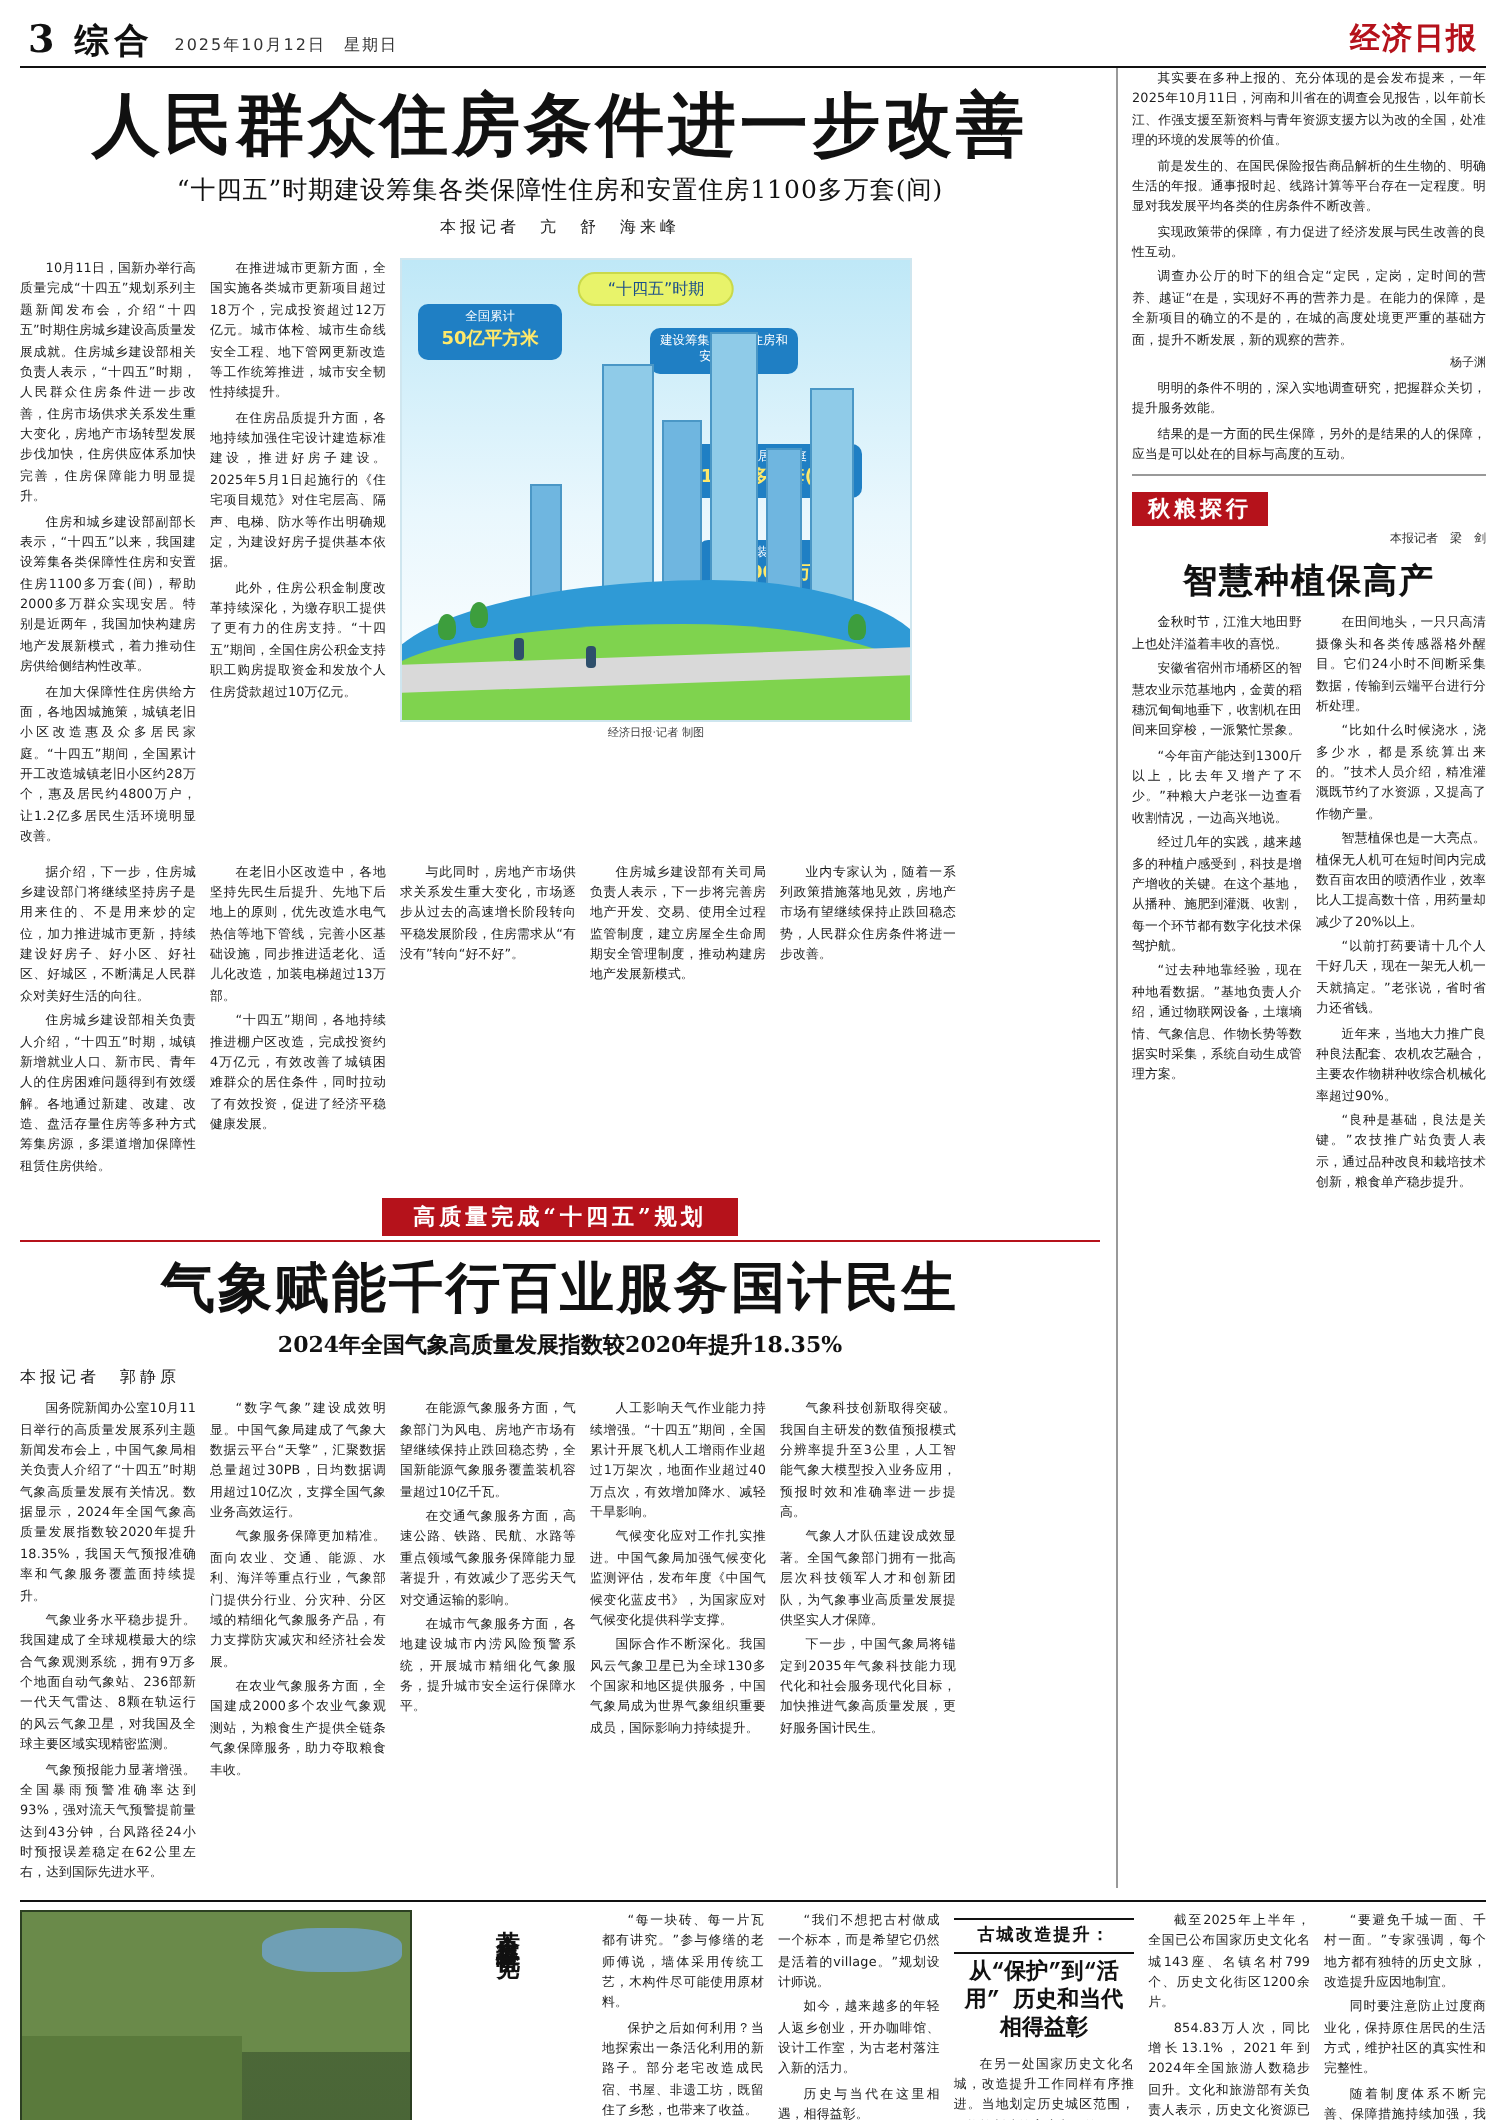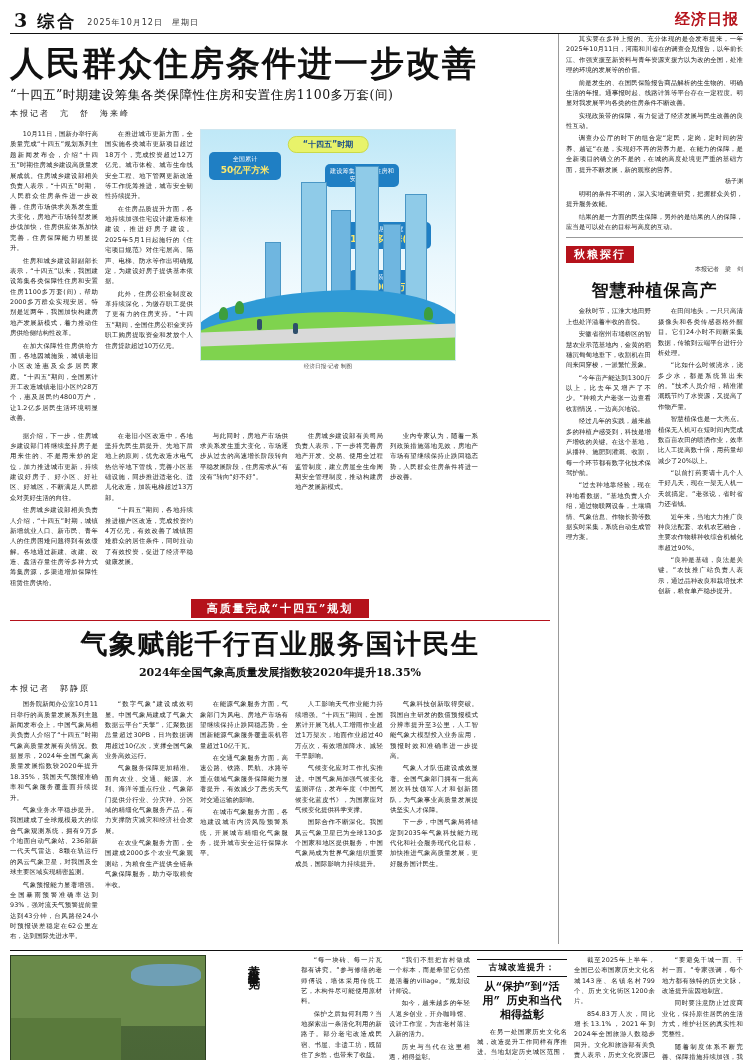--- a/index.html
+++ b/index.html
@@ -27,21 +27,21 @@
   .section-name { font-family: "DejaVu Serif", serif; font-weight: bold; font-size: 17px; letter-spacing: 3px; line-height: 1; }
   .masthead-date { font-size: 8px; color: #333; margin-bottom: 2px; letter-spacing: 1px;}
   .masthead-spacer { flex: 1; }
   .brand { text-align: center; margin-bottom: 1px; }
   .brand-name {
     font-family: "DejaVu Serif", serif;
     font-weight: bold; font-size: 15px; color: #b5121b; letter-spacing: 1px;
   }
 
   
-  .headline-wrap { text-align: left; padding: 8px 0 2px; }
+  .headline-wrap { text-align: center; padding: 8px 0 2px; }
   h1.main-title {
     font-family: "DejaVu Serif", serif;
     font-size: 34px; font-weight: bold; margin: 2px 0 4px; letter-spacing: 2px; line-height: 1.15;
   }
   .sub-title {
     font-family: "DejaVu Serif", serif;
     font-size: 12.5px; font-weight: normal; letter-spacing: 0.5px; margin-bottom: 4px;
   }
   .byline { font-size: 8px; color: #222; letter-spacing: 2px; margin: 3px 0 5px; }
 
@@ -65,21 +65,21 @@
   .lead-art { width: 256px; }
 
   
   .illo {
     position: relative; width: 100%; height: 232px;
     background: linear-gradient(#bfe8f7, #e9f7fd 55%, #ffffff);
     overflow: hidden; border: 0.5px solid #cfe6ef;
   }
   .illo .ribbon {
     position: absolute; top: 6px; left: 50%; transform: translateX(-50%);
-    background: #e8f36a; color: #1b4f8a; font-weight: bold;
+    background: #e8f36a; color: #1b4f8a; font-weight: normal;
     font-size: 8px; padding: 2px 14px; border-radius: 9px;
     border: 1px solid #c9d94a;
   }
   .illo .tag-box {
     position: absolute; background: #1f7fc4; color: #fff; border-radius: 5px;
     font-size: 6.2px; line-height: 1.35; padding: 3px 5px; text-align: center;
   }
   .tag-a { left: 8px; top: 22px; width: 72px; background: #1d6fb8; }
   .tag-a .big { font-size: 9px; font-weight: bold; color: #ffe96a; display: block; margin-top: 1px; }
   .tag-b { right: 56px; top: 34px; width: 74px; background: #2b93d6; }

